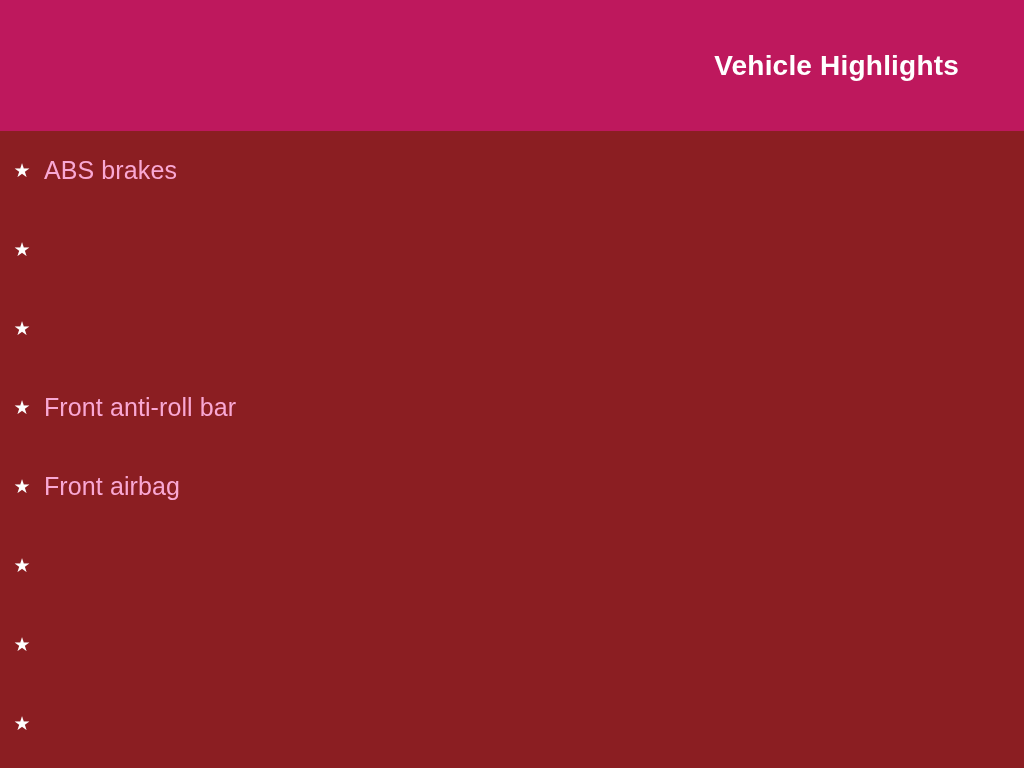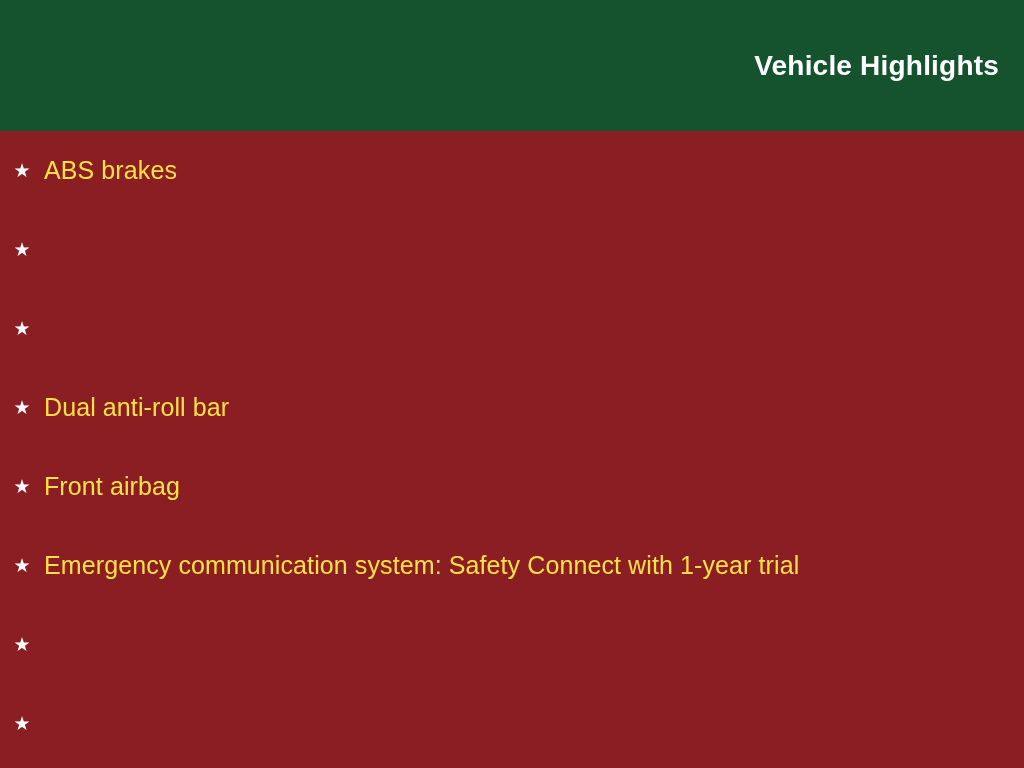--- a/index.html
+++ b/index.html
@@ -20,26 +20,26 @@
     height: 768px;
     background: #8b1e22;
     box-sizing: border-box;
   }
   #header-band {
     position: absolute;
     left: 0;
     top: 0;
     width: 1024px;
     height: 131px;
-    background: #14532d;
+    background: #be185d;
     box-sizing: border-box;
     display: flex;
     align-items: center;
     justify-content: flex-end;
-    padding-right: 25px;
+    padding-right: 65px;
   }
   #slide-title {
     color: #ffffff;
     font-family: "Liberation Sans", sans-serif;
     font-size: 28px;
     font-weight: bold;
     letter-spacing: 0.2px;
     line-height: 1;
     white-space: nowrap;
   }
@@ -68,21 +68,21 @@
     height: 20px;
     margin-right: 12px;
     color: #ffffff;
     font-size: 19px;
     line-height: 20px;
     text-align: center;
     display: inline-block;
   }
   .highlight-text {
     flex: 0 1 auto;
-    color: #fde047;
+    color: #f9a8d4;
     font-family: "Liberation Sans", sans-serif;
     font-size: 25px;
     font-weight: normal;
     line-height: 1.15;
     letter-spacing: 0.1px;
     white-space: nowrap;
   }
 </style>
 </head>
 <body>
@@ -103,31 +103,30 @@
     <li class="highlight-item">
       <span class="star-bullet">★</span>
     </li>
 
     <li class="highlight-item">
       <span class="star-bullet">★</span>
     </li>
 
     <li class="highlight-item">
       <span class="star-bullet">★</span>
-      <span class="highlight-text">Dual anti-roll bar</span>
+      <span class="highlight-text">Front anti-roll bar</span>
     </li>
 
     <li class="highlight-item">
       <span class="star-bullet">★</span>
       <span class="highlight-text">Front airbag</span>
     </li>
 
     <li class="highlight-item">
       <span class="star-bullet">★</span>
-      <span class="highlight-text">Emergency communication system: Safety Connect with 1-year trial</span>
     </li>
 
     <li class="highlight-item">
       <span class="star-bullet">★</span>
     </li>
 
     <li class="highlight-item">
       <span class="star-bullet">★</span>
     </li>
 

